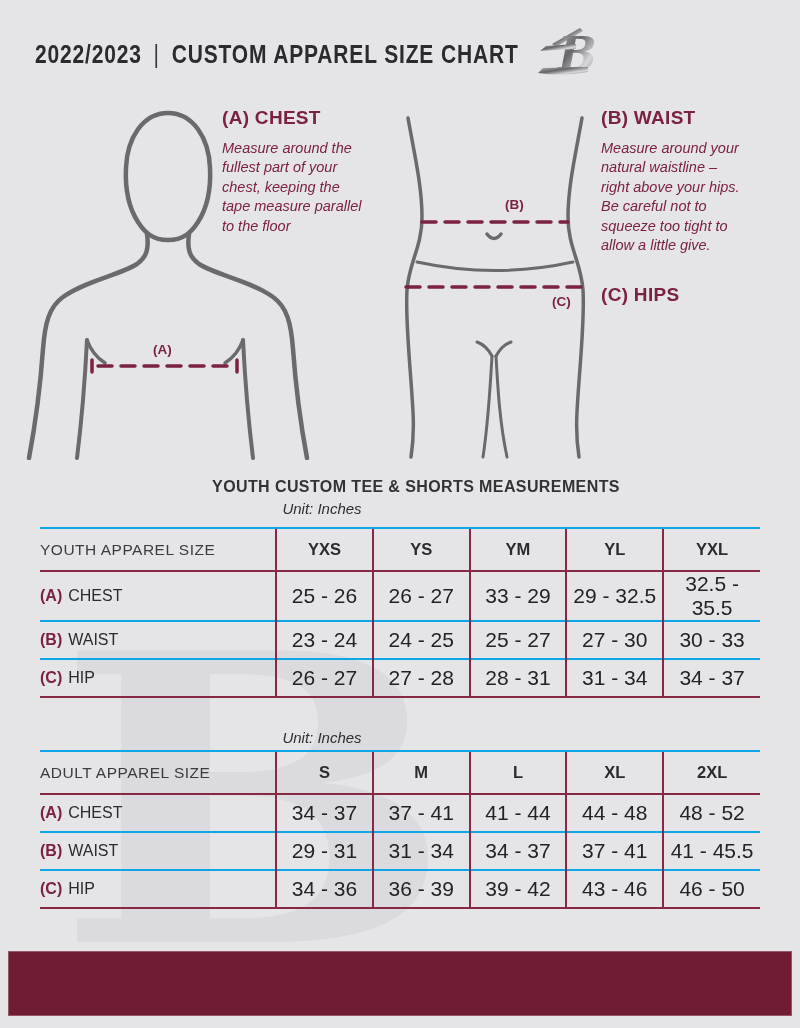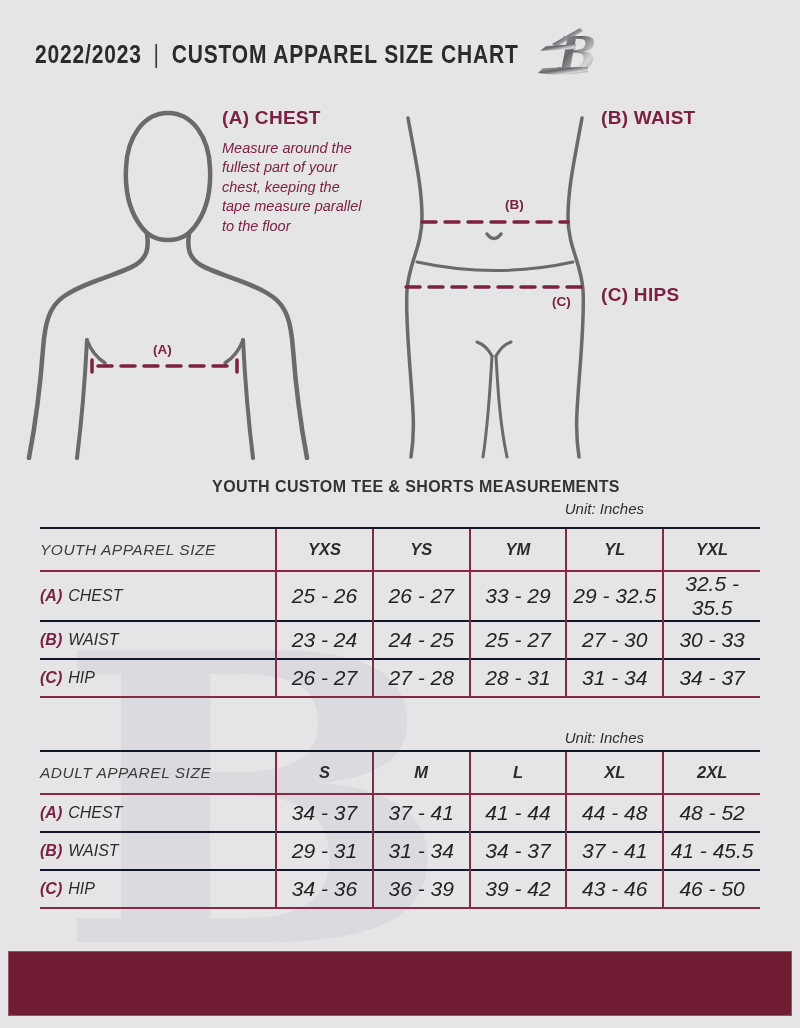--- a/index.html
+++ b/index.html
@@ -39,35 +39,35 @@
   .instr-b{
     color:#7b2143;font-style:italic;font-size:14.5px;line-height:1.34;
     margin-top:10px;white-space:pre-line;
   }
   
   .sec-title{
     position:absolute;left:0;width:800px;text-align:center;z-index:1;
     font-weight:bold;font-size:16px;letter-spacing:.4px;color:#333336;
   }
   .sec-unit{
-    position:absolute;left:0;width:644px;text-align:right;z-index:1;
+    position:absolute;left:0;width:644px;text-align:center;z-index:1;
     font-style:italic;font-size:15px;color:#2e2e31;
   }
   .yt-title{top:478px;padding-left:16px;} .yt-unit{top:500px;}
   .at-title{top:707px;} .at-unit{top:729px;}
   
   .size-table{
     position:absolute;left:40px;width:720px;border-collapse:collapse;
     table-layout:fixed;z-index:1;
   }
   .yt-table{top:527px;} .at-table{top:750px;}
   .size-table col.c0{width:236px;}
   .size-table thead tr{height:43px;}
   .size-table tbody tr{height:38px;}
-  .size-table th,.size-table td{border-top:2px solid #0f172a;padding:0;font-style:italic;}
+  .size-table th,.size-table td{border-top:2px solid #0ea5e9;padding:0;}
   .size-table tr:last-child th,.size-table tr:last-child td{border-bottom:2px solid #872844;}
   .size-table th:not(:first-child),.size-table td:not(:first-child){border-left:2px solid #872844;}
   .first-head{
     text-align:left;padding-left:18px;font-weight:normal;font-size:15.5px;
     letter-spacing:.5px;color:#3c3c3f;
   }
   .col-head{text-align:center;font-weight:bold;font-size:16.5px;color:#2b2b2e;}
   .row-label{text-align:left;padding-left:18px;font-size:16px;color:#2b2b2e;}
   .row-key{color:#7b2143;font-weight:bold;margin-right:6px;}
   .val{text-align:center;font-size:21px;color:#232326;}
@@ -147,20 +147,26 @@
   <div class="instr instr-chest">
     <div class="instr-h">(A) CHEST</div>
     <div class="instr-b">Measure around the
 fullest part of your
 chest, keeping the
 tape measure parallel
 to the floor</div>
   </div>
   <div class="instr instr-waist">
     <div class="instr-h">(B) WAIST</div>
+    <div class="instr-b">Measure around your
+natural waistline –
+right above your hips.
+Be careful not to
+squeeze too tight to
+allow a little give.</div>
   </div>
   <div class="instr instr-hips">
     <div class="instr-h">(C) HIPS</div>
   </div>
 
   <div class="sec-title yt-title">YOUTH CUSTOM TEE &amp; SHORTS MEASUREMENTS</div>
   <div class="sec-unit yt-unit">Unit: Inches</div>
 
   <table class="size-table yt-table">
     <colgroup>

